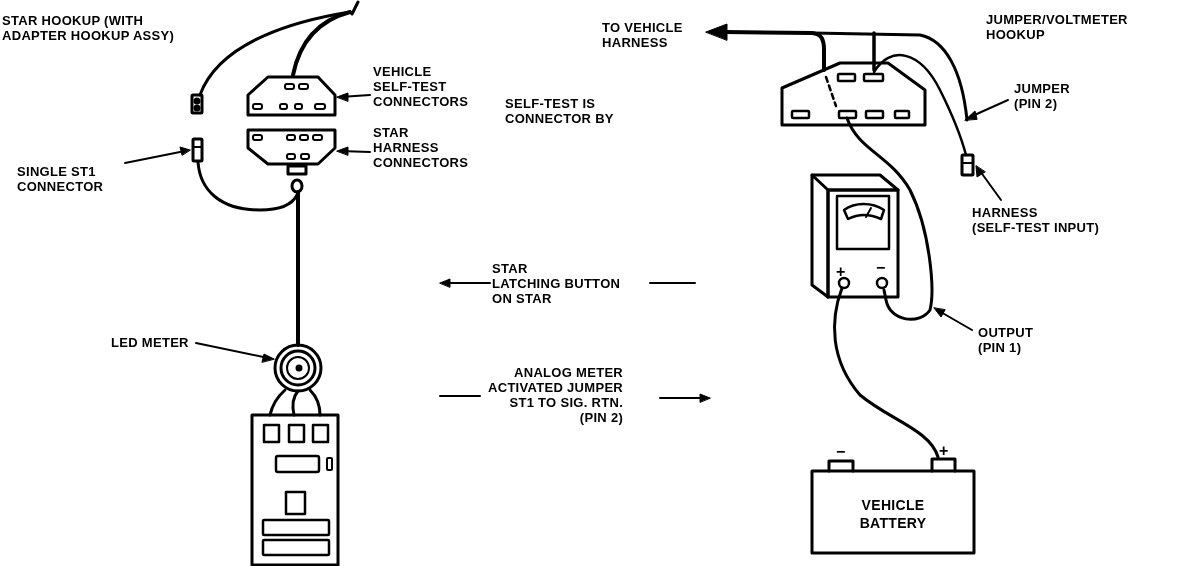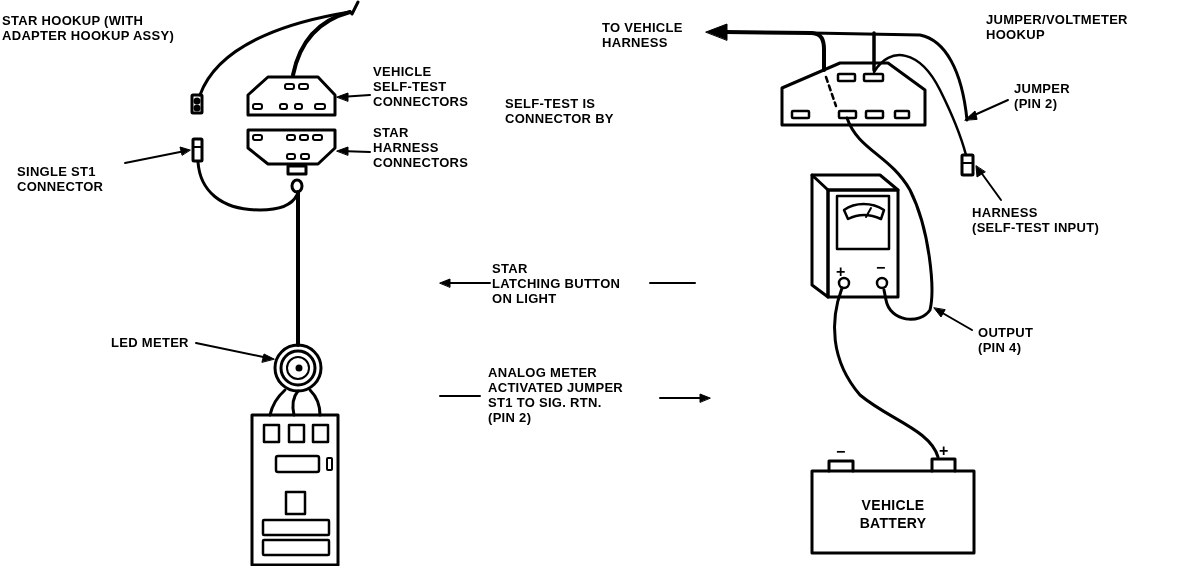--- a/index.html
+++ b/index.html
@@ -196,23 +196,23 @@
 </div>
 <div class="lbl" style="left:111px;top:335px;">LED METER</div>
 
 <div class="lbl" style="left:505px;top:96px;">
   <div>SELF-TEST IS</div>
   <div>CONNECTOR BY</div>
 </div>
 <div class="lbl" style="left:492px;top:261px;">
   <div>STAR</div>
   <div>LATCHING BUTTON</div>
-  <div>ON LIGHT</div>
-</div>
-<div class="lbl" style="left:488px;top:365px;">
+  <div>ON STAR</div>
+</div>
+<div class="lbl" style="left:488px;top:365px;text-align:right;">
   <div>ANALOG METER</div>
   <div>ACTIVATED JUMPER</div>
   <div>ST1 TO SIG. RTN.</div>
   <div>(PIN 2)</div>
 </div>
 
 <div class="lbl" style="left:602px;top:20px;">
   <div>TO VEHICLE</div>
   <div>HARNESS</div>
 </div>
@@ -223,21 +223,21 @@
 <div class="lbl" style="left:1014px;top:81px;">
   <div>JUMPER</div>
   <div>(PIN 2)</div>
 </div>
 <div class="lbl" style="left:972px;top:205px;">
   <div>HARNESS</div>
   <div>(SELF-TEST INPUT)</div>
 </div>
 <div class="lbl" style="left:978px;top:325px;">
   <div>OUTPUT</div>
-  <div>(PIN 4)</div>
+  <div>(PIN 1)</div>
 </div>
 <div class="lbl" style="left:836px;top:264px;font-size:16px;">+</div>
 <div class="lbl" style="left:876px;top:260px;font-size:16px;">−</div>
 <div class="lbl" style="left:836px;top:444px;font-size:16px;">−</div>
 <div class="lbl" style="left:939px;top:443px;font-size:16px;">+</div>
 <div class="lbl batt-lbl" style="left:833px;top:496px;">
   <div>VEHICLE</div>
   <div>BATTERY</div>
 </div>
 

